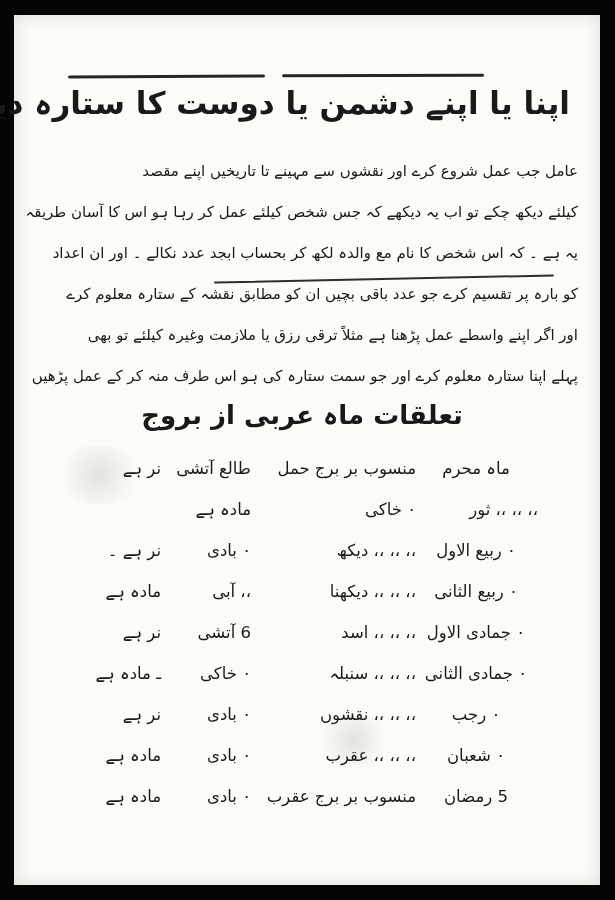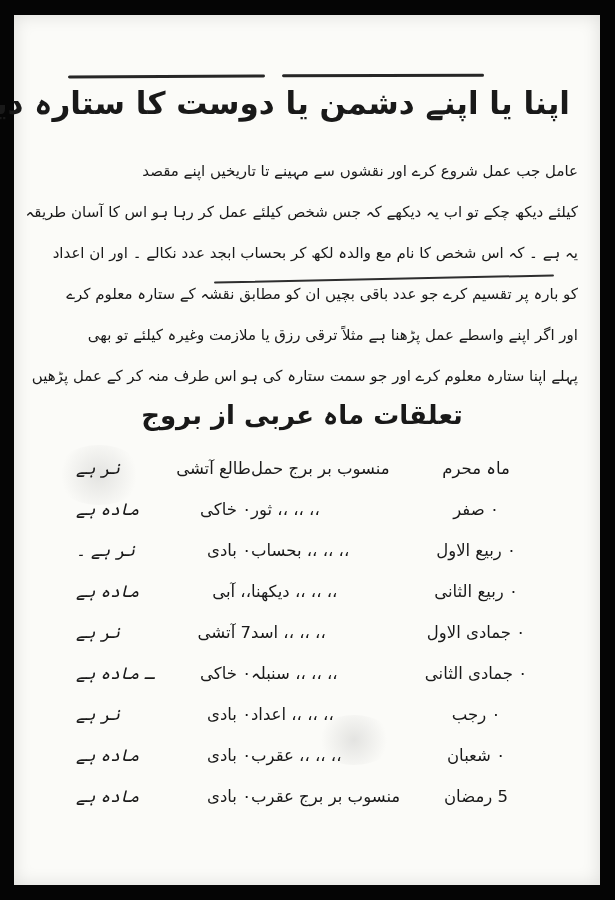--- a/index.html
+++ b/index.html
@@ -92,23 +92,23 @@
   }
   .trow {
     display: grid;
     grid-template-columns: 122px 165px 90px 85px;
     height: 41px;
     align-items: center;
     font-size: 16.5px;
   }
   .cell { white-space: nowrap; overflow: visible; }
   .cell.month   { text-align: center; padding-right: 2px; font-weight: 500; }
-  .cell.sign    { text-align: left; }
+  .cell.sign    { text-align: right; }
   .cell.element { }
-  .cell.gender  { text-align: left; font-style: italic; }
+  .cell.gender  { text-align: right; }
 </style>
 </head>
 <body>
 
 <div class="stage">
   <div class="page">
 
     <div class="smudge" style="left:40px; top:430px; width:90px; height:60px;"></div>
     <div class="smudge" style="left:300px; top:700px; width:80px; height:50px;"></div>
 
@@ -133,57 +133,56 @@
     <div class="month-table">
 
       <div class="trow">
         <div class="cell month">ماہ محرم</div>
         <div class="cell sign">منسوب بر برج حمل</div>
         <div class="cell element">طالع آتشی</div>
         <div class="cell gender">نر ہے</div>
       </div>
 
       <div class="trow">
-        <div class="cell month">٠ صفر</div>
         <div class="cell sign">،، ،، ،، ثور</div>
         <div class="cell element">٠ خاکی</div>
         <div class="cell gender">مادہ ہے</div>
       </div>
 
       <div class="trow">
         <div class="cell month">٠ ربیع الاول</div>
-        <div class="cell sign">،، ،، ،، بحساب</div>
+        <div class="cell sign">،، ،، ،، دیکھ</div>
         <div class="cell element">٠ بادی</div>
         <div class="cell gender">نر ہے ۔</div>
       </div>
 
       <div class="trow">
         <div class="cell month">٠ ربیع الثانی</div>
         <div class="cell sign">،، ،، ،، دیکھنا</div>
         <div class="cell element">،، آبی</div>
         <div class="cell gender">مادہ ہے</div>
       </div>
 
       <div class="trow">
         <div class="cell month">٠ جمادی الاول</div>
         <div class="cell sign">،، ،، ،، اسد</div>
-        <div class="cell element">7 آتشی</div>
+        <div class="cell element">6 آتشی</div>
         <div class="cell gender">نر ہے</div>
       </div>
 
       <div class="trow">
         <div class="cell month">٠ جمادی الثانی</div>
         <div class="cell sign">،، ،، ،، سنبلہ</div>
         <div class="cell element">٠ خاکی</div>
         <div class="cell gender">ـ مادہ ہے</div>
       </div>
 
       <div class="trow">
         <div class="cell month">٠ رجب</div>
-        <div class="cell sign">،، ،، ،، اعداد</div>
+        <div class="cell sign">،، ،، ،، نقشوں</div>
         <div class="cell element">٠ بادی</div>
         <div class="cell gender">نر ہے</div>
       </div>
 
       <div class="trow">
         <div class="cell month">٠ شعبان</div>
         <div class="cell sign">،، ،، ،، عقرب</div>
         <div class="cell element">٠ بادی</div>
         <div class="cell gender">مادہ ہے</div>
       </div>

